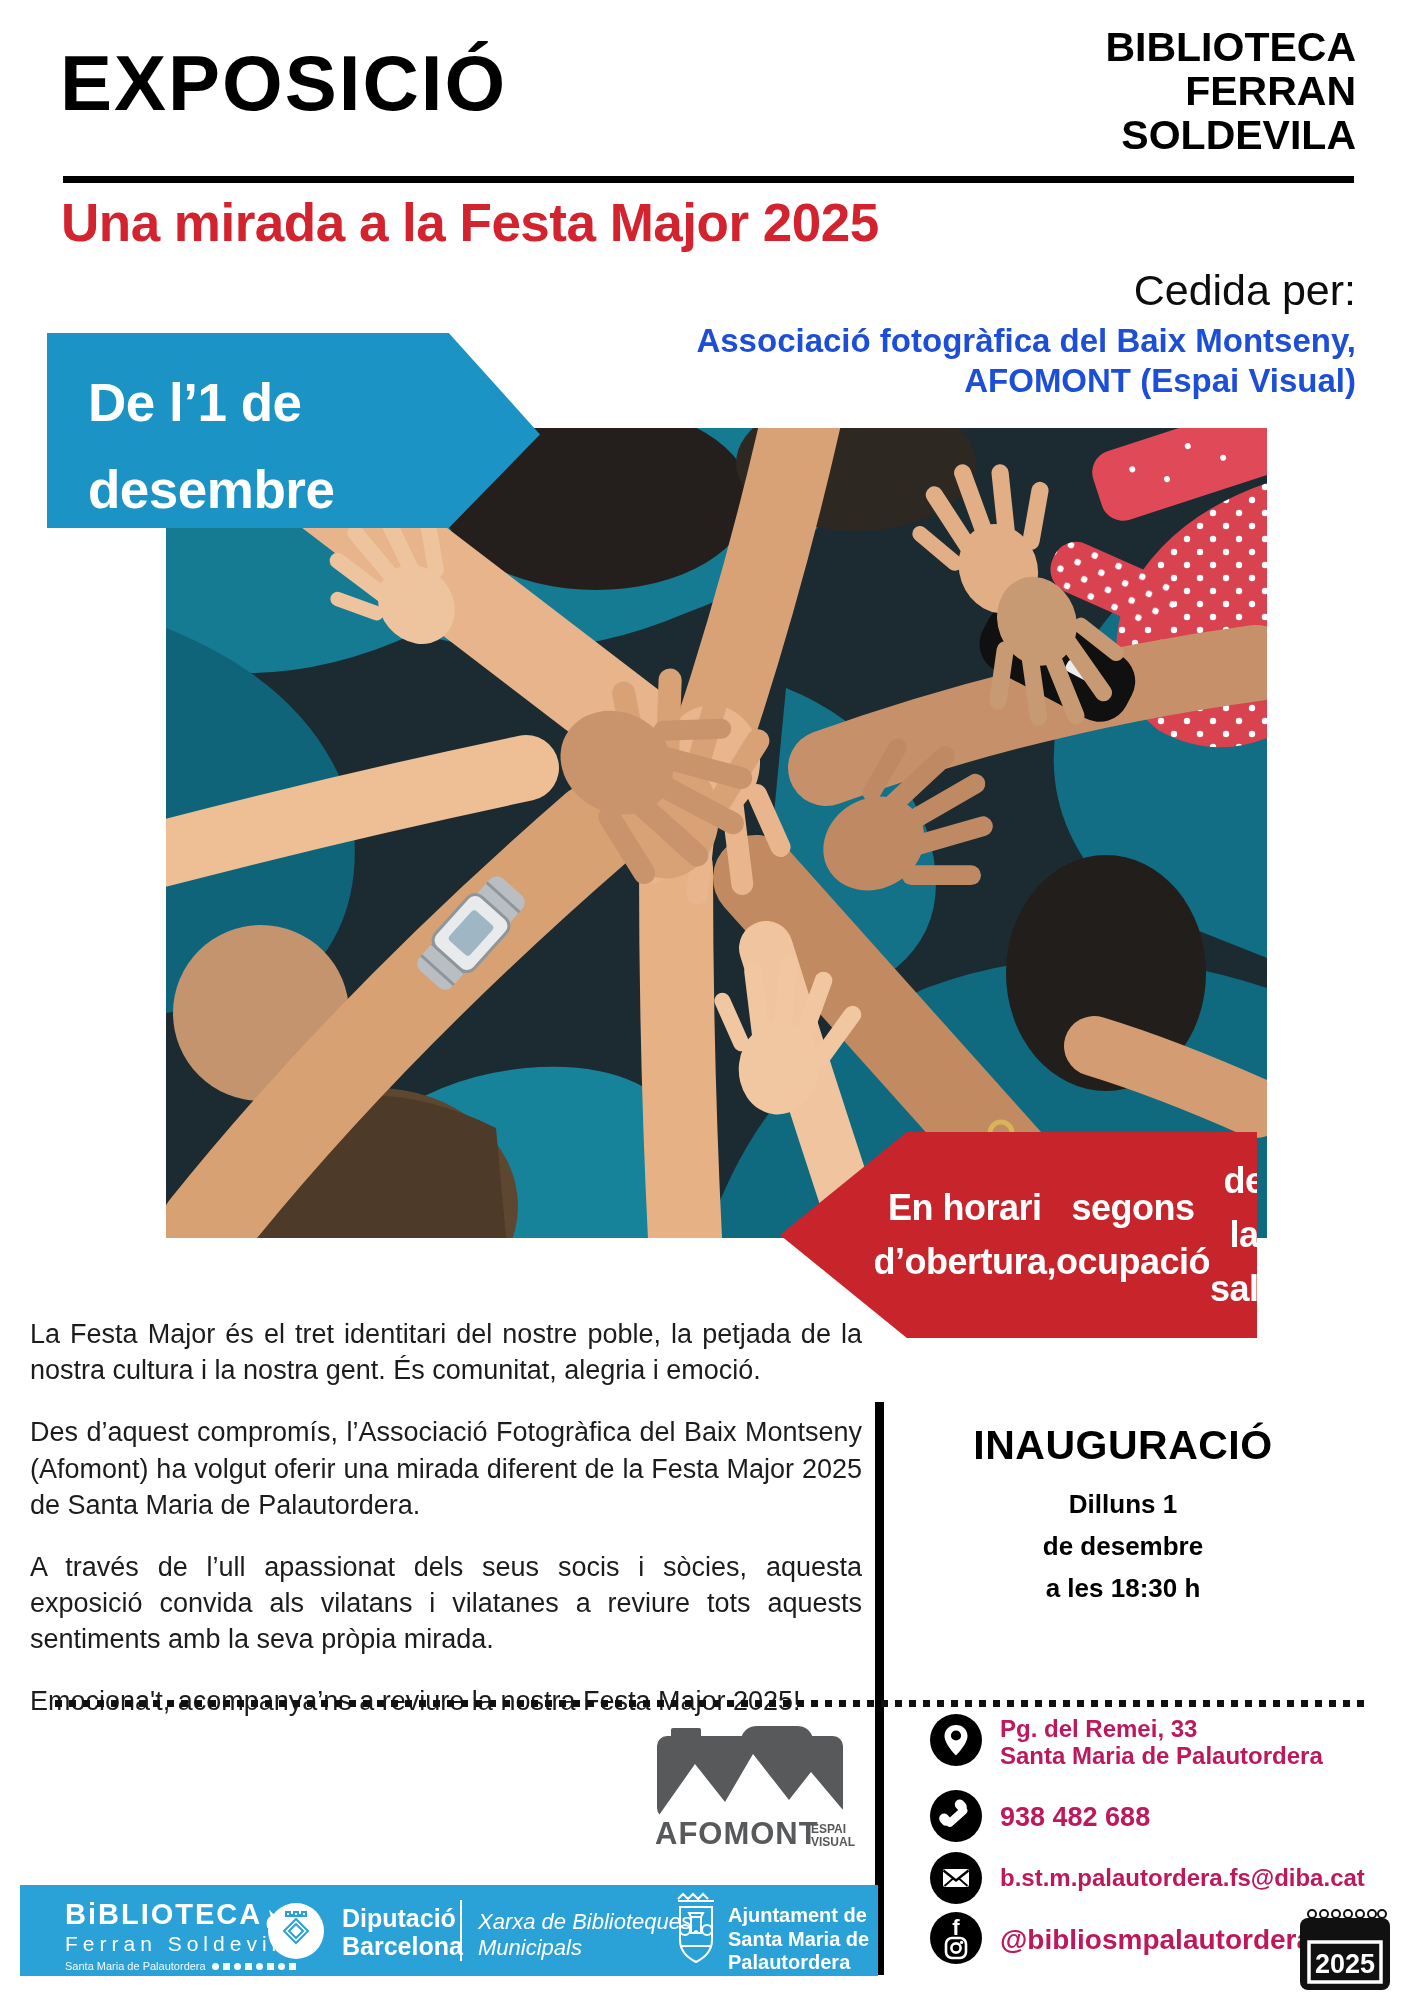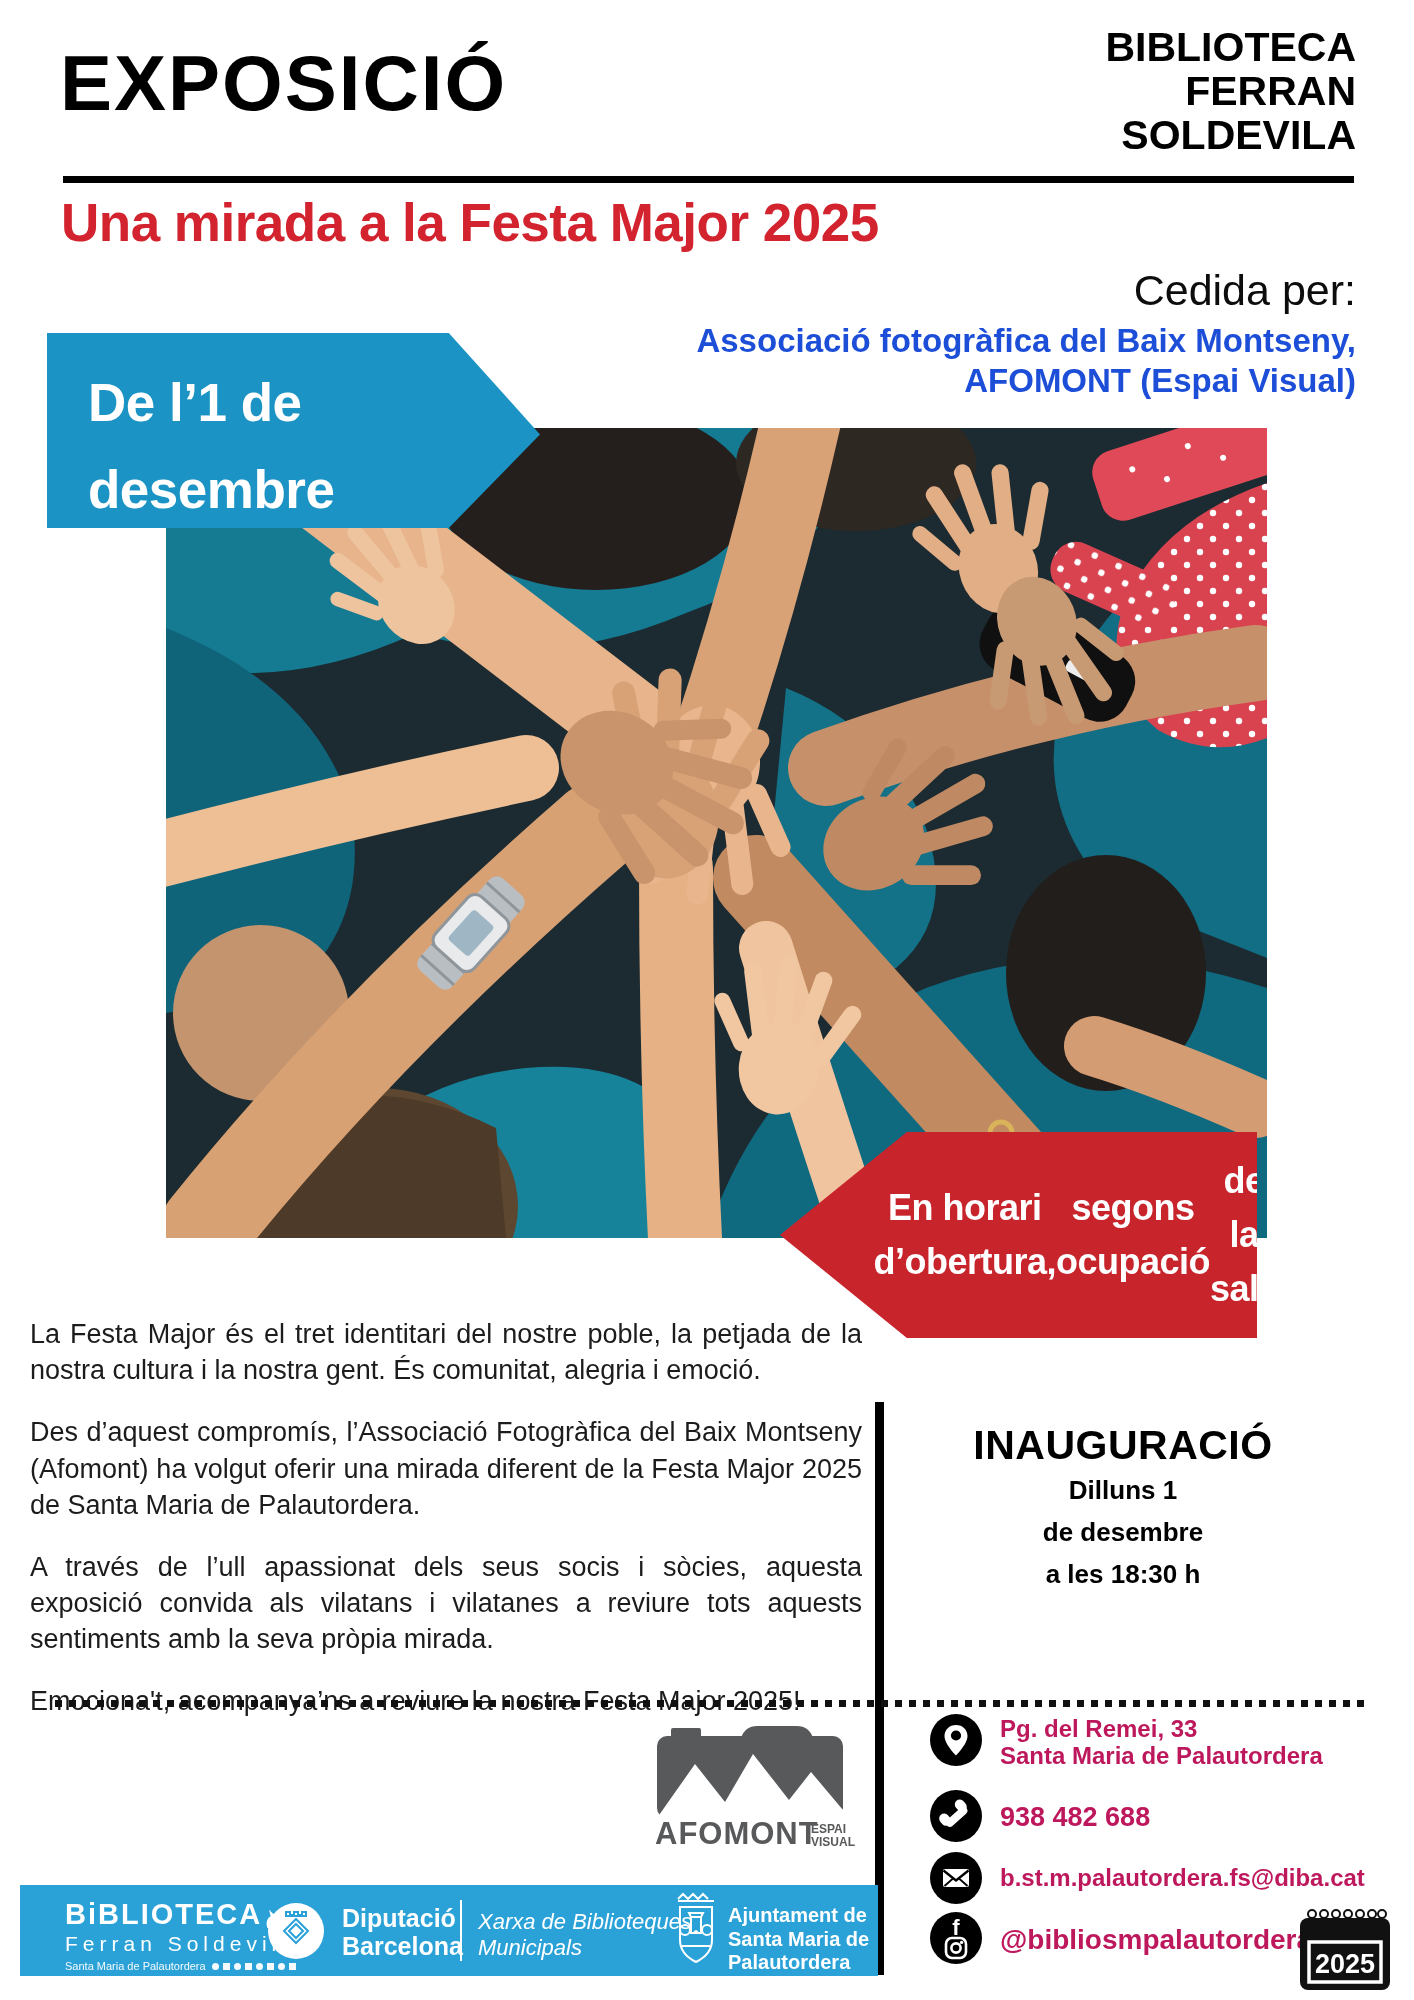--- a/index.html
+++ b/index.html
@@ -50,21 +50,21 @@
 
   
   .v-divider{left:875px;top:1402px;width:9px;height:573px;background:#000;}
   .dotted-divider{
     left:55px;top:1700px;width:1310px;height:7px;
     background:repeating-linear-gradient(90deg,#111 0 7px,transparent 7px 14px);
   }
 
   
   .inauguration{left:890px;top:1422px;width:466px;text-align:center;color:#000;}
-  .inauguration .t{font-size:41px;font-weight:800;letter-spacing:0.5px;margin-bottom:0;}
+  .inauguration .t{font-size:41px;font-weight:800;letter-spacing:0.5px;margin-bottom:14px;}
   .inauguration .l{font-size:26px;font-weight:700;line-height:1.62;}
 
   
   .afomont{left:645px;top:1722px;width:215px;height:128px;}
 
   
   .c-icon{left:930px;width:52px;height:52px;}
   .c-text{left:1000px;font-weight:700;color:#be185d;}
   .addr{top:1716px;font-size:24px;line-height:1.12;}
   .phone{top:1802px;font-size:27px;}

